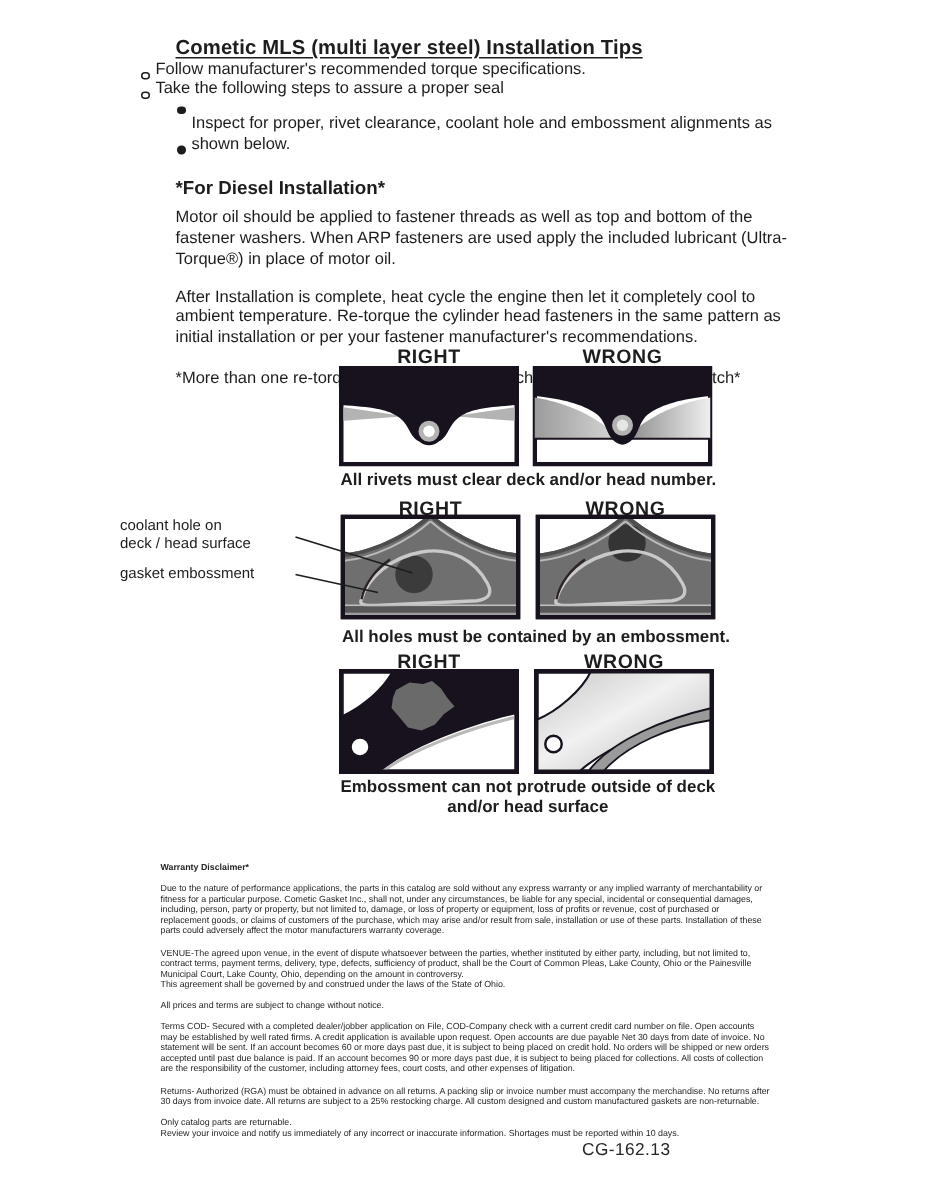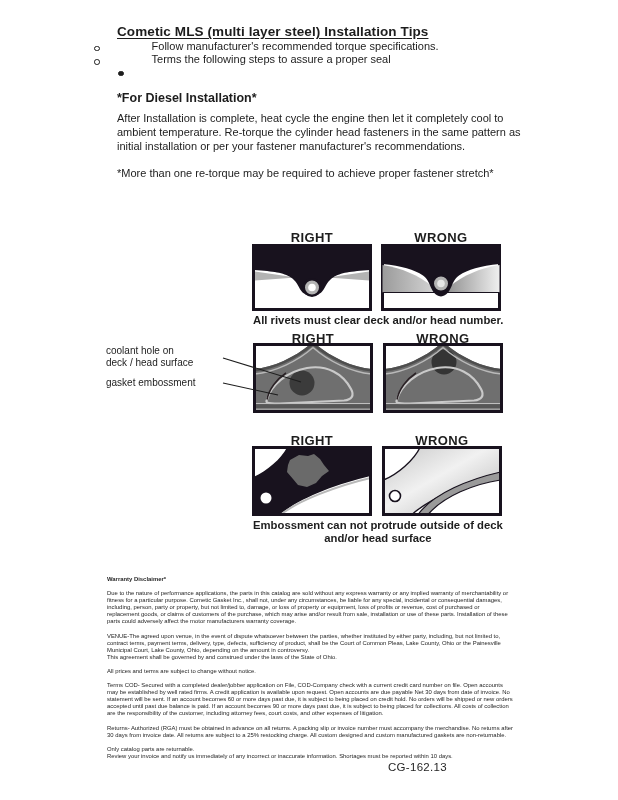--- a/index.html
+++ b/index.html
@@ -8,32 +8,32 @@
     font-family:"Liberation Sans", sans-serif;color:#1d1d1d;
     -webkit-font-smoothing:antialiased;overflow:hidden;
   }
   .pre{white-space:pre-line;}
   
   .topblock{position:absolute;left:90px;top:24px;width:440px;}
   .title{
     font-size:13.5px;font-weight:bold;margin:0 0 1px 27px;
     text-decoration:underline;text-underline-offset:2px;letter-spacing:0.1px;
   }
-  .bullet{display:flex;align-items:center;font-size:11px;line-height:13.2px;margin-left:4px;gap:48px;}
+  .bullet{display:flex;align-items:flex-end;font-size:11px;line-height:13.2px;margin-left:4px;}
   .bullet .dot{
     flex:none;width:3.6px;height:3.6px;border:1px solid #1d1d1d;border-radius:50%;
     margin:4px 4px 0 0;background:#fff;
   }
   .bullet.sub{margin-left:28px;}
   .bullet.sub .dot{background:#1d1d1d;border:1px solid #1d1d1d;margin-top:4.4px;}
   .dieselhead{font-size:12.5px;font-weight:bold;margin:15px 0 7px 27px;}
   .para{font-size:11px;line-height:13.9px;margin:0 0 11px 27px;max-width:414px;}
   .note{font-size:11px;margin:13px 0 0 27px;}
   
-  .figures{position:absolute;left:106px;top:229px;width:440px;height:330px;}
+  .figures{position:absolute;left:80px;top:229px;width:440px;height:330px;}
   .figtitle{
     position:absolute;width:120px;text-align:center;font-size:13px;font-weight:700;
     letter-spacing:0.4px;color:#1d1d1d;
   }
   .panel{position:absolute;width:120px;}
   .panel svg{display:block;}
   .caption{position:absolute;font-size:11.3px;font-weight:700;line-height:12.8px;}
   .anno{position:absolute;left:0;width:116px;text-align:left;font-size:10px;line-height:11.6px;}
   .leaders{position:absolute;left:0;top:0;z-index:4;pointer-events:none;}
   
@@ -50,27 +50,32 @@
 
   <div class="topblock">
     <h1 class="title">Cometic MLS (multi layer steel) Installation Tips</h1>
 
     <div class="bullet">
       <span class="dot"></span>
       <span>Follow manufacturer's recommended torque specifications.</span>
     </div>
     <div class="bullet">
       <span class="dot"></span>
-      <span>Terms the following steps to assure a proper seal</span>
+      <span>Take the following steps to assure a proper seal</span>
     </div>
     <div class="bullet sub">
       <span class="dot"></span>
     </div>
+    <div class="bullet sub">
+      <span class="dot"></span>
+      <span>Inspect for proper, rivet clearance, coolant hole and embossment alignments as shown below.</span>
+    </div>
 
     <h2 class="dieselhead">*For Diesel Installation*</h2>
+    <p class="para">Motor oil should be applied to fastener threads as well as top and bottom of the fastener washers. When ARP fasteners are used apply the included lubricant (Ultra-Torque®) in place of motor oil.</p>
     <p class="para">After Installation is complete, heat cycle the engine then let it completely cool to ambient temperature. Re-torque the cylinder head fasteners in the same pattern as initial installation or per your fastener manufacturer's recommendations.</p>
     <p class="note">*More than one re-torque may be required to achieve proper fastener stretch*</p>
   </div>
 
   <div class="figures">
 
     <div class="figtitle" style="left:146px;top:1px;">RIGHT</div>
     <div class="figtitle" style="left:275px;top:1px;">WRONG</div>
 
     <div class="panel" style="left:146px;top:15px;">
@@ -154,20 +159,21 @@
           <path d="M118.5,31 C98,29 75,18 60,4.5" fill="none" stroke="#b9b9b9" stroke-width="1.4"></path>
           <path d="M14,56.5 C18,42 34,28.5 54,25 C74,21.5 90,31 98,46 C101.5,52.5 99,56.5 91,57.5 L27,60.5 C17,61 11.5,60.5 14,56.5 Z" fill="none" stroke="#c9c9c9" stroke-width="2.2"></path>
           <path d="M14,56.5 C16,46 24,36 33,30" fill="none" stroke="#2b2226" stroke-width="1.6"></path>
           <line x1="1.5" y1="60.5" x2="118.5" y2="60.5" stroke="#bfbfbf" stroke-width="1"></line>
           <rect x="1.5" y="61.2" width="117" height="4.3" fill="#575757"></rect>
           <rect x="1.5" y="65.5" width="117" height="3" fill="#9e9e9e"></rect>
         </g>
         <rect x="1.5" y="1.5" width="117" height="67" fill="none" stroke="#18121e" stroke-width="3"></rect>
       </svg>
     </div>
+    <div class="caption" style="left:148px;top:190px;">All holes must be contained by an embossment.</div>
 
     <svg class="leaders" width="440" height="330" viewBox="0 0 440 330">
       <line x1="117" y1="129" x2="195" y2="153" stroke="#1d1d1d" stroke-width="1.1"></line>
       <line x1="117" y1="154" x2="172" y2="166" stroke="#1d1d1d" stroke-width="1.1"></line>
     </svg>
 
     <div class="figtitle" style="left:146px;top:204px;">RIGHT</div>
     <div class="figtitle" style="left:276px;top:204px;">WRONG</div>
 
     <div class="panel" style="left:146px;top:217px;">

